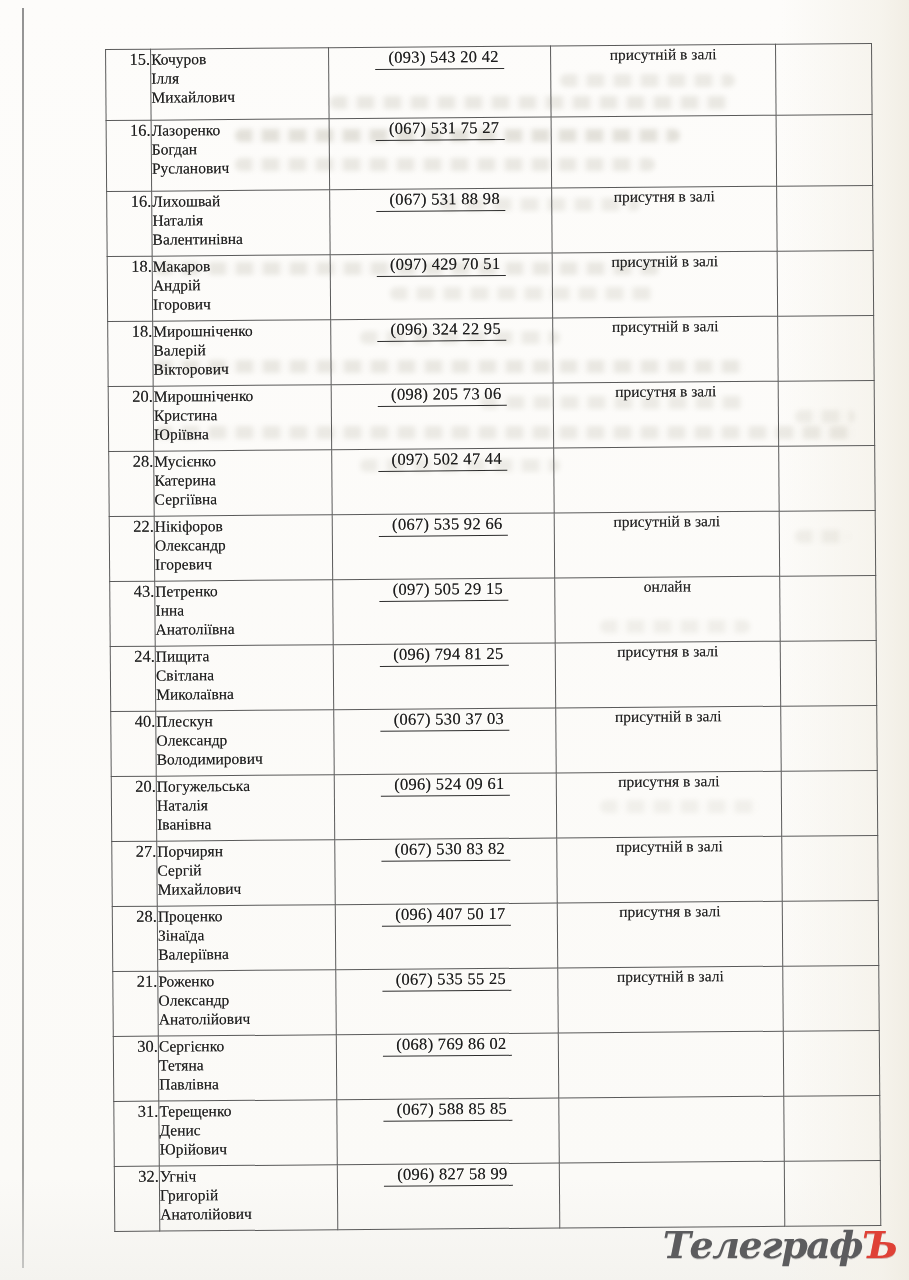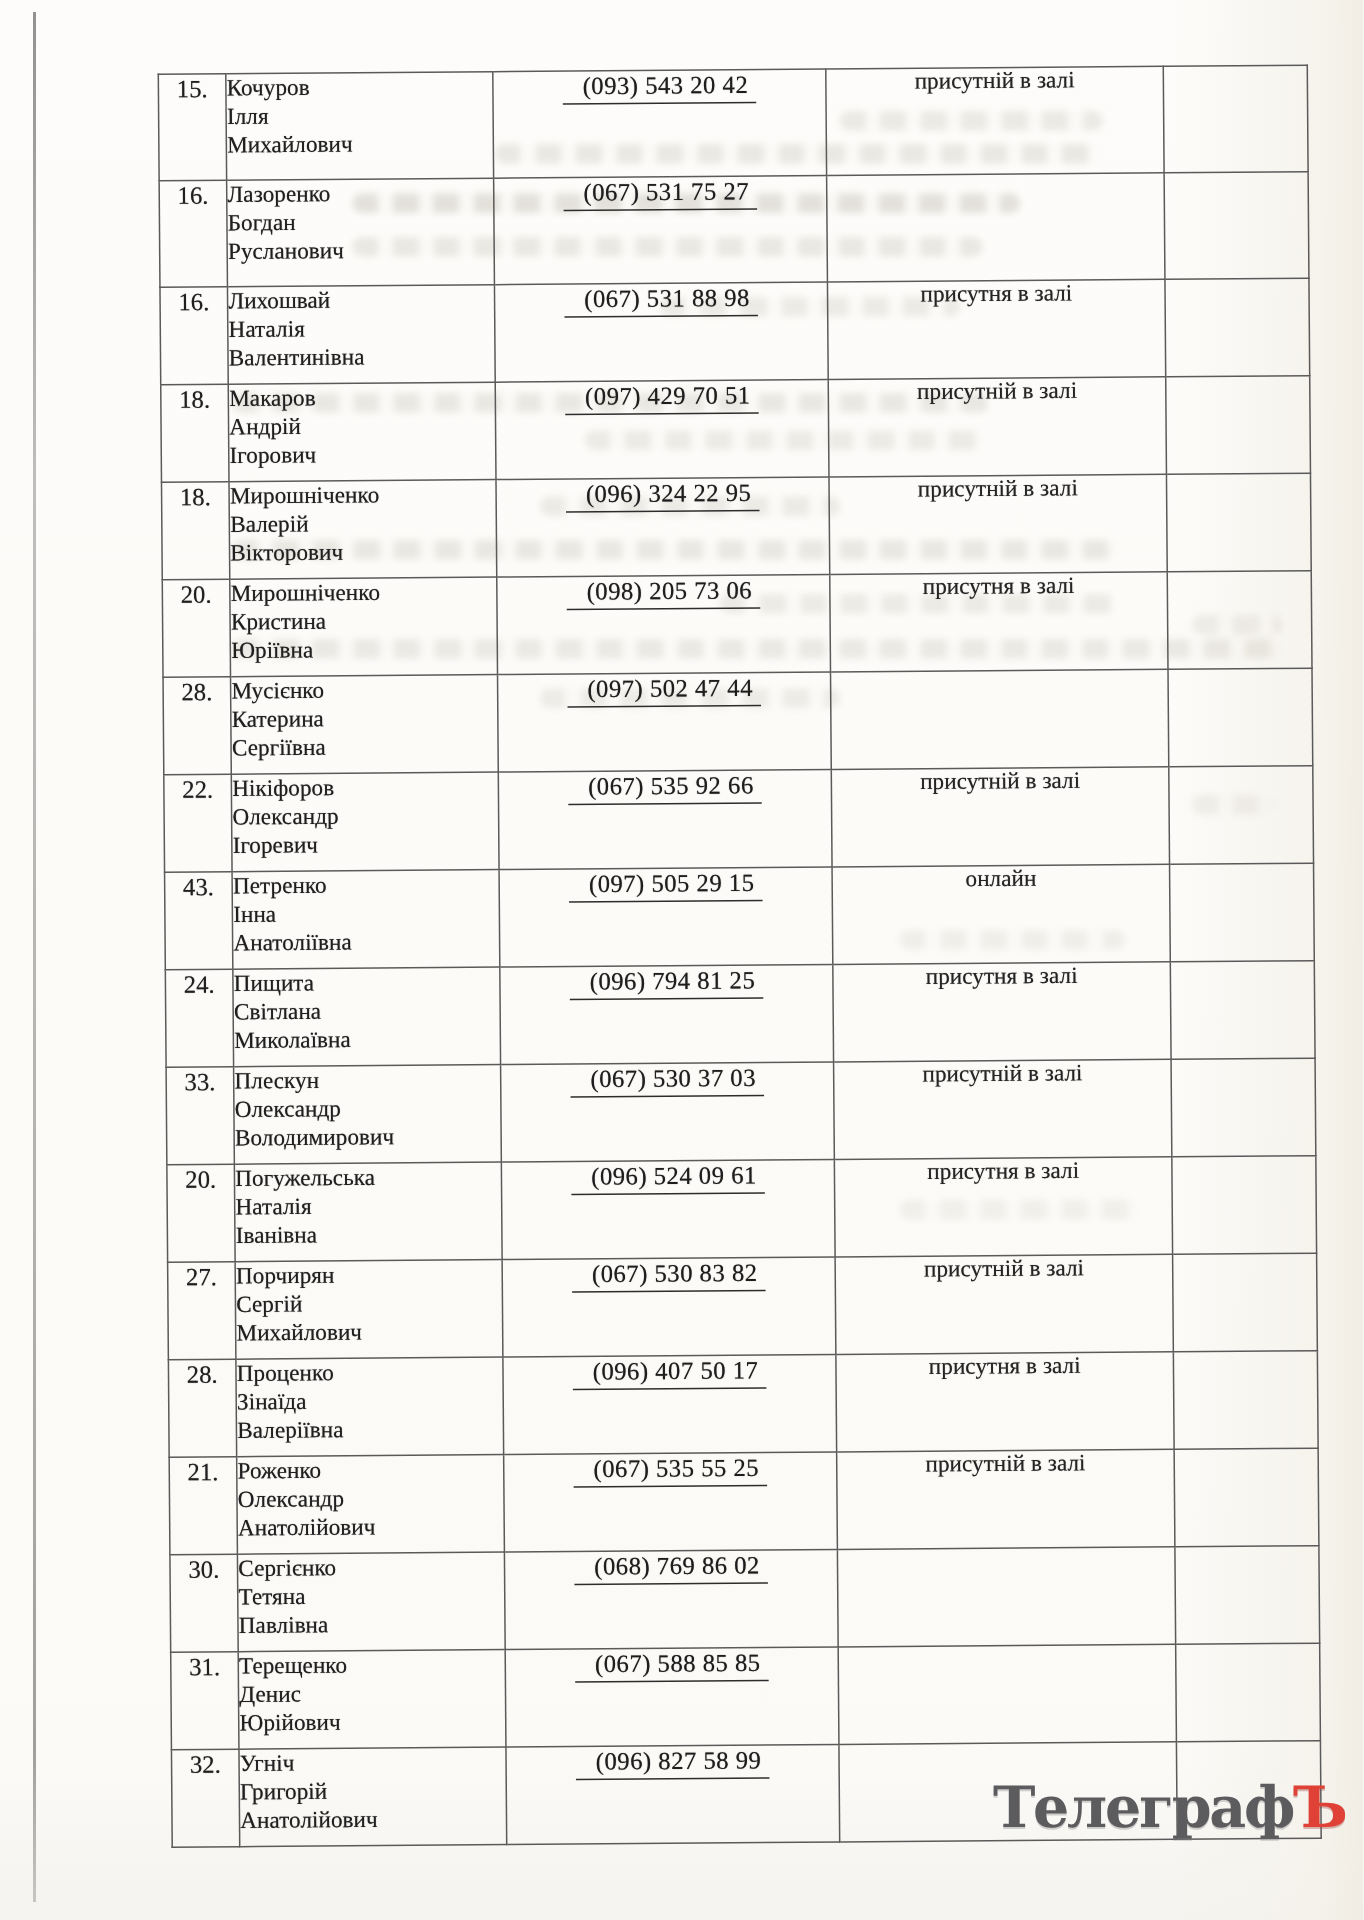--- a/index.html
+++ b/index.html
@@ -31,21 +31,21 @@
   }
   table.roster td {
     border:1px solid #5a5a5a;
     vertical-align:top;
     padding:0;
     background:transparent;
   }
   tr.row { height:65px; }
   tr.row.tall { height:71px; }
   .c-num {
-    text-align:center; font-size:16.5px; padding-top:5px;
+    text-align:right; font-size:16.5px; padding-top:5px;
     color:#1f1f1f; text-shadow:0 0 .6px rgba(35,35,35,.65);margin-top:32px;
   }
   .c-name { padding:4px 6px 2px 11px; }
   .c-name div {
     font-size:15.5px; line-height:19px;
     color:#1f1f1f; text-shadow:0 0 .6px rgba(35,35,35,.65);
     white-space:nowrap;
   }
   .c-phone { vertical-align:middle; text-align:center; }
   .phone {
@@ -64,26 +64,27 @@
   .c-empty { }
   
   .bleed {
     position:absolute; height:13px; border-radius:6px;
     filter:blur(2.4px);
     background:repeating-linear-gradient(90deg,
       rgba(130,124,100,.55) 0 17px, rgba(130,124,100,.06) 17px 27px);
     pointer-events:none;
   }
   .watermark {
-    position:absolute; top:1186px; right:12px;
+    position:absolute; top:1226px; right:12px;
     font-family:"DejaVu Serif", serif; font-weight:bold;
     font-size:38px; letter-spacing:-1.5px; line-height:1;
     color:#5c5c5e;
     text-shadow:0 1px 0 rgba(130,130,130,.35);
     white-space:nowrap;
+    font-style:italic;
   }
   .watermark .accent { color:#df4136; text-shadow:0 1px 0 rgba(150,60,55,.35); }
 </style>
 </head>
 <body>
 
 <div class="page">
 
   <div class="edge-line"></div>
 
@@ -258,21 +259,21 @@
     </td>
     <td class="c-phone">
       <span class="phone">(096) 794 81 25</span>
     </td>
     <td class="c-status">
       <span>присутня в залі</span>
     </td>
     <td class="c-empty"></td>
   </tr>
           <tr class="row">
-    <td class="c-num">33.</td>
+    <td class="c-num">40.</td>
     <td class="c-name">
       <div>Плескун</div>
       <div>Олександр</div>
       <div>Володимирович</div>
     </td>
     <td class="c-phone">
       <span class="phone">(067) 530 37 03</span>
     </td>
     <td class="c-status">
       <span>присутній в залі</span>

